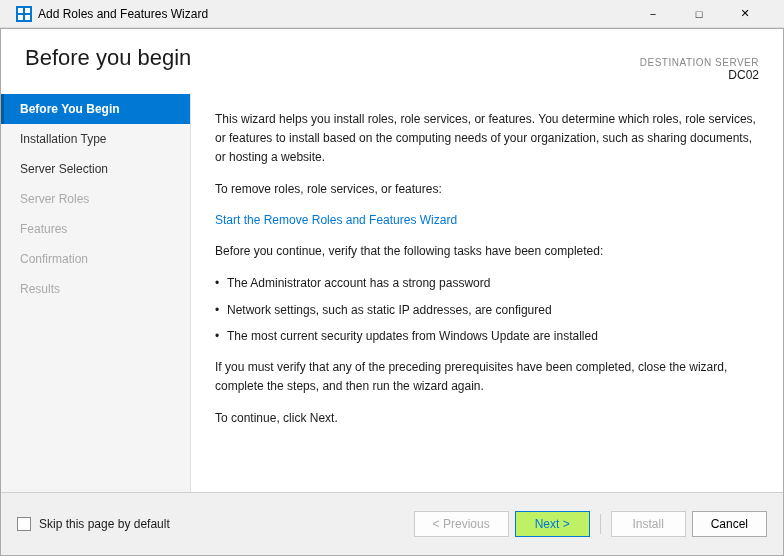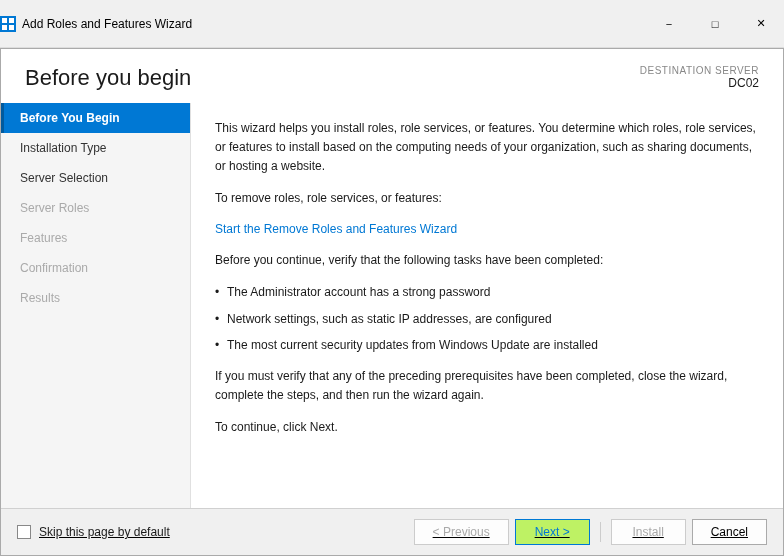--- a/index.html
+++ b/index.html
@@ -10,24 +10,24 @@
       width: 784px;
       height: 556px;
       overflow: hidden;
       display: flex;
       flex-direction: column;
     }
 
     
     .title-bar {
       background: #f0f0f0;
-      height: 48px;
-      display: flex;
-      align-items: center;
-      padding: 0 0;
+      height: 28px;
+      display: flex;
+      align-items: center;
+      padding: 0 16px;
       border-bottom: 1px solid #ddd;
       flex-shrink: 0;
     }
     .title-bar-icon {
       width: 16px;
       height: 16px;
       margin-right: 6px;
       background: #0078d4;
       display: inline-flex;
       align-items: center;
@@ -83,20 +83,21 @@
     .destination-server {
       text-align: right;
       font-size: 11px;
       color: #444;
     }
     .destination-server .label {
       color: #888;
       font-size: 10px;
       letter-spacing: 0.5px;
       text-transform: uppercase;
+      margin-top: 12px;
     }
     .destination-server .server-name {
       font-size: 12px;
       color: #1a1a1a;
       font-weight: 400;
     }
 
     
     .body {
       display: flex;
@@ -163,27 +164,26 @@
     .bullet-list li::before {
       content: "•";
       position: absolute;
       left: 0;
     }
 
     
     .footer {
       background: #f0f0f0;
       border-top: 1px solid #d0d0d0;
-      padding: 10px 16px;
+      padding: 18px 16px;
       display: flex;
       align-items: center;
       justify-content: flex-end;
       gap: 6px;
       flex-shrink: 0;
-      text-decoration: underline;
     }
     .footer-left {
       flex: 1;
       display: flex;
       align-items: center;
       gap: 8px;
     }
     .checkbox {
       width: 14px;
       height: 14px;

